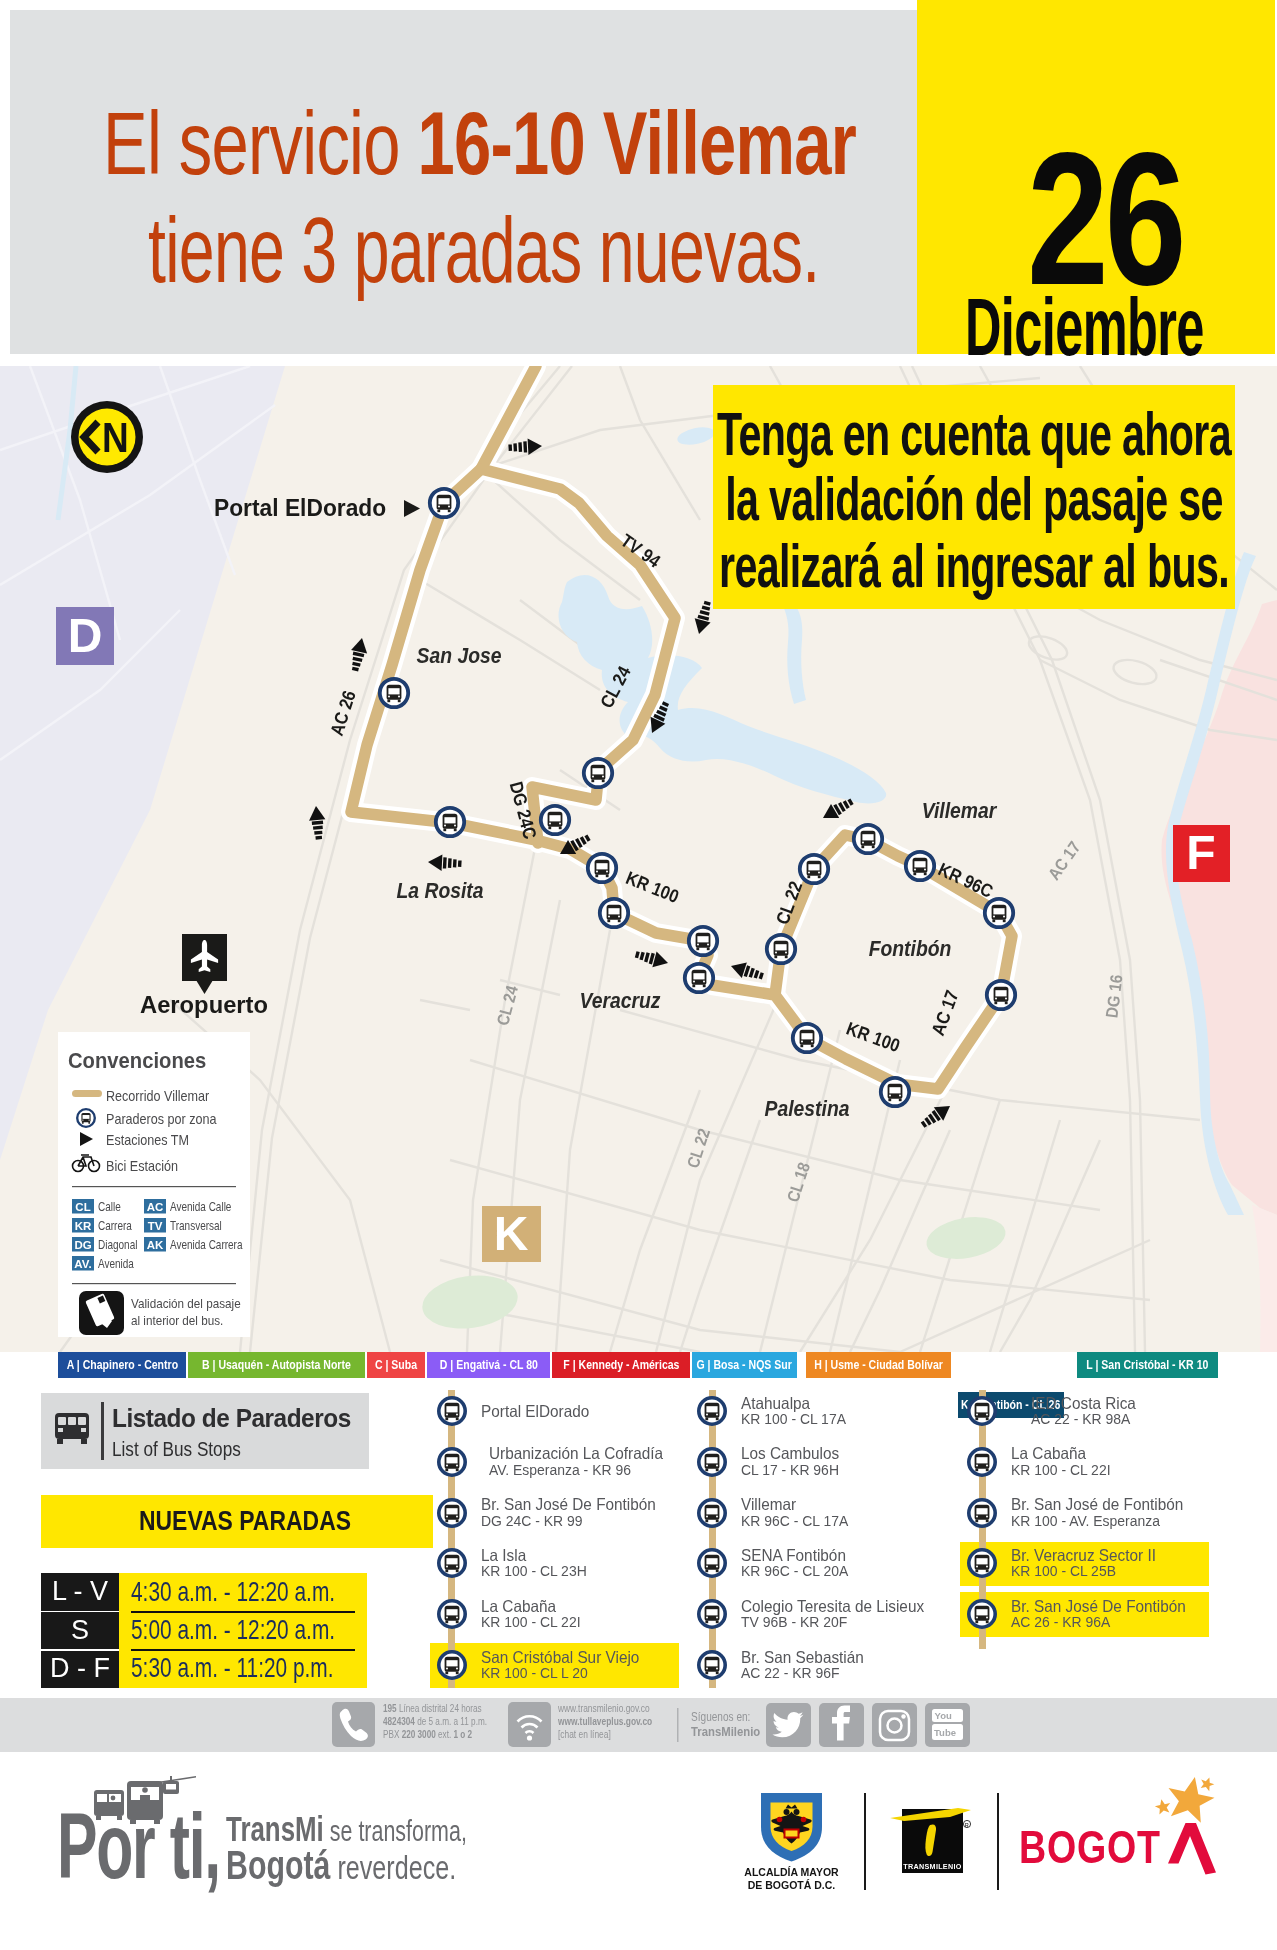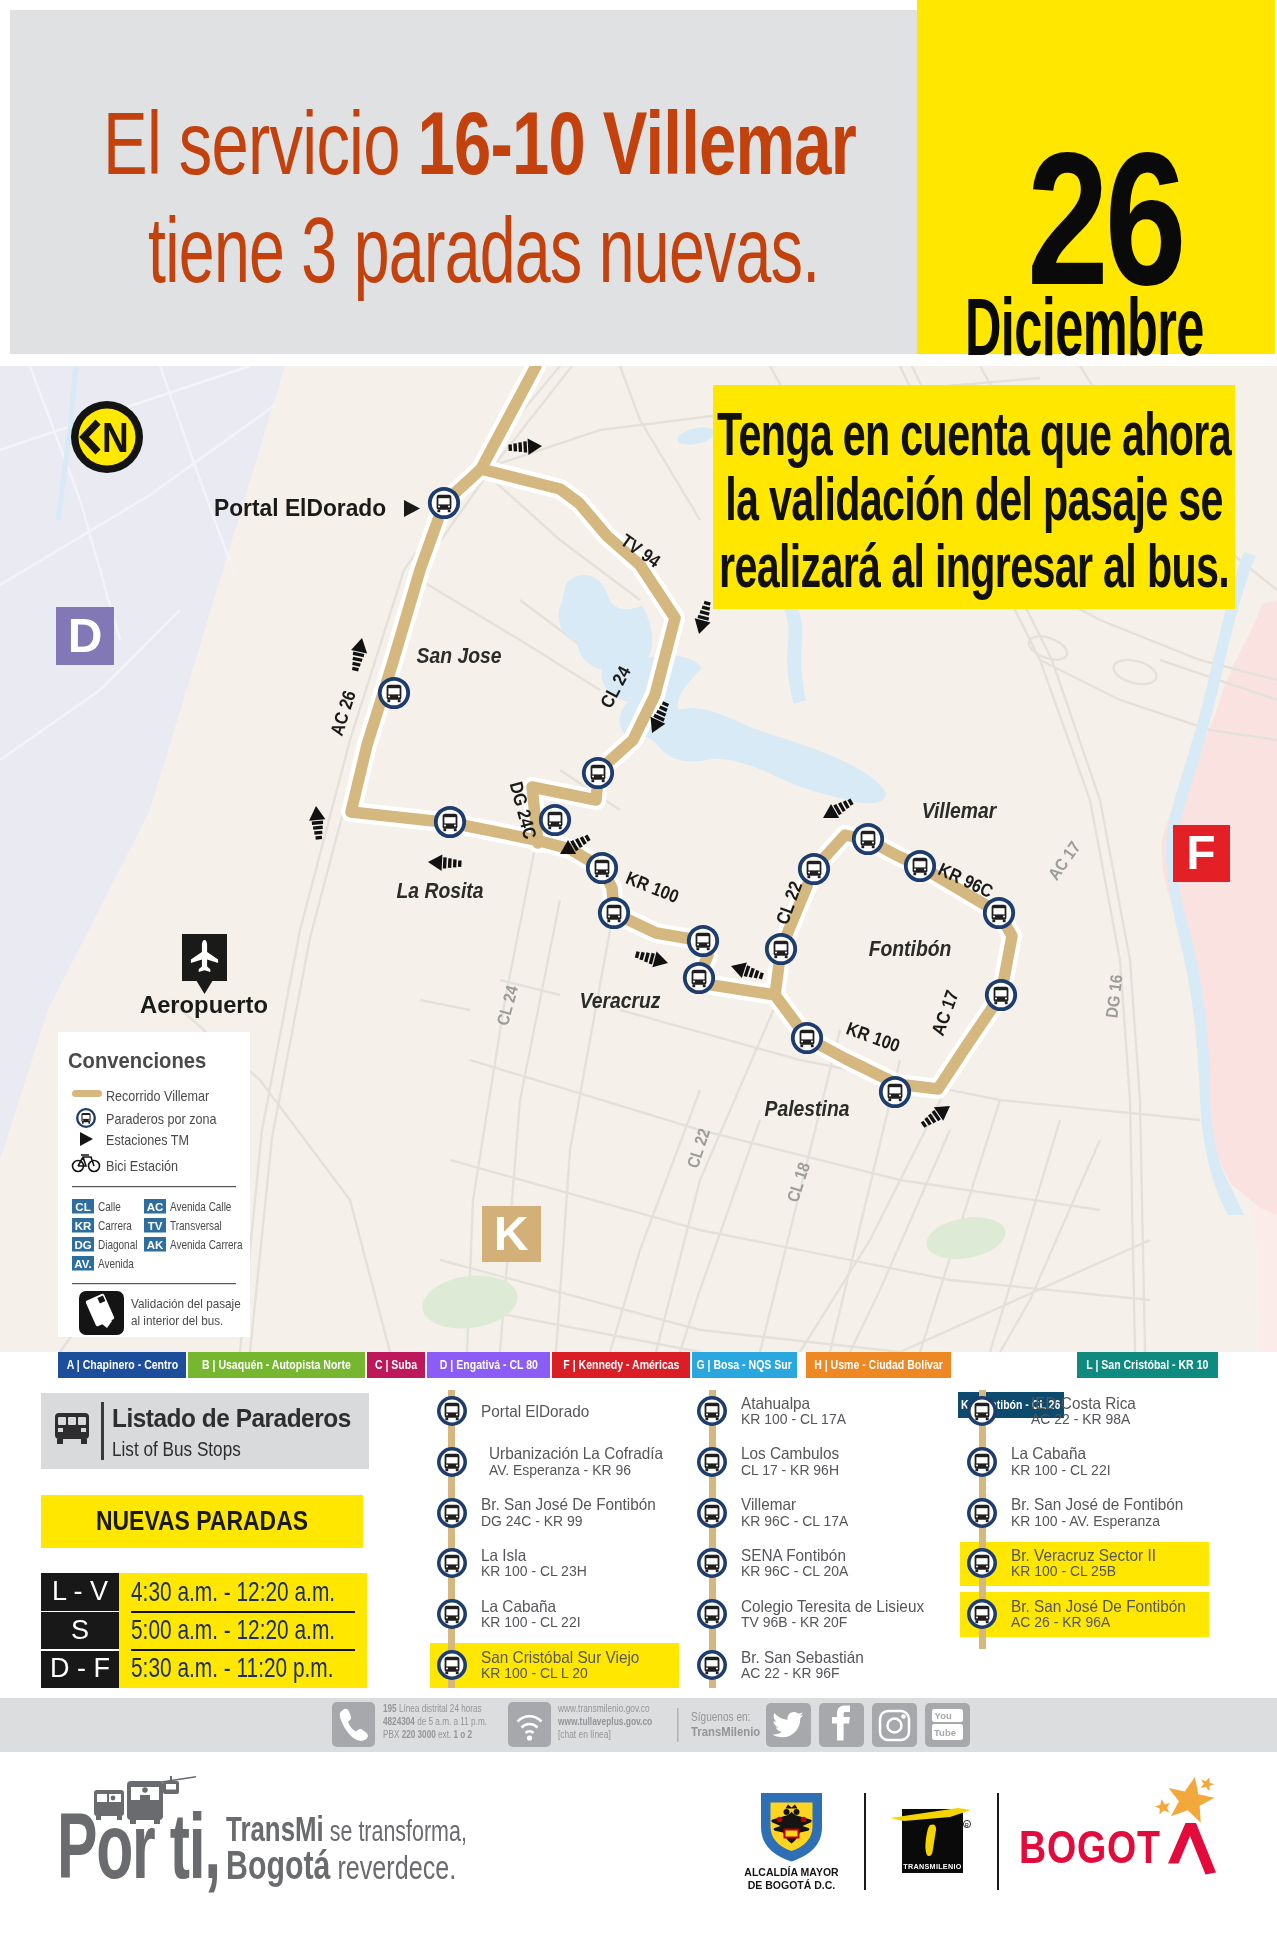--- a/index.html
+++ b/index.html
@@ -469,21 +469,21 @@
 <text transform="translate(974,587) scale(0.665,1)" text-anchor="middle" font-size="62" font-weight="bold" letter-spacing="-1" fill="#111">realizará al ingresar al bus.</text>
 </svg></div>
 
 <div class="abs" style="left:0;top:1352px;width:1277px;height:26px;background:#fff;">
   <div class="zseg" style="left:58px;width:128px;background:#1D4E9B;">
       <span>A | Chapinero - Centro</span>
     </div>
   <div class="zseg" style="left:188px;width:177px;background:#76B72F;">
       <span>B | Usaquén - Autopista Norte</span>
     </div>
-  <div class="zseg" style="left:367px;width:58px;background:#be185d;">
+  <div class="zseg" style="left:367px;width:58px;background:#ef4444;">
       <span>C | Suba</span>
     </div>
   <div class="zseg" style="left:427px;width:123px;background:#8b5cf6;">
       <span>D | Engativá - CL 80</span>
     </div>
   <div class="zseg" style="left:552px;width:138px;background:#DB1E26;">
       <span>F | Kennedy - Américas</span>
     </div>
   <div class="zseg" style="left:692px;width:105px;background:#2AA7DF;">
       <span>G | Bosa - NQS Sur</span>
@@ -510,21 +510,21 @@
     <rect x="8" y="34" width="6" height="5" fill="#2E2E30"></rect>
     <rect x="32" y="34" width="6" height="5" fill="#2E2E30"></rect>
   </svg>
   <div style="position:absolute;left:60px;top:9px;width:2.5px;height:58px;background:#3A3A3C;"></div>
   <div style="position:absolute;left:71px;top:10px;color:#2E2E30;">
     <div style="font-size:26.5px;font-weight:bold;letter-spacing:-0.5px;transform:scaleX(0.92);transform-origin:left center;white-space:nowrap;">Listado de Paraderos</div>
     <div style="font-size:19.5px;margin-top:4px;transform:scaleX(0.88);transform-origin:left center;white-space:nowrap;">List of Bus Stops</div>
   </div>
 </div>
 
-<div class="abs" style="left:41px;top:1495px;width:322px;height:53px;background:#FFE700;color:#1A1A1A;text-align:center;">
+<div class="abs" style="left:41px;top:1495px;width:376px;height:53px;background:#FFE700;color:#1A1A1A;text-align:center;padding-left:16px;">
   <div style="font-size:27px;font-weight:bold;line-height:53px;transform:scaleX(0.85);transform-origin:center;white-space:nowrap;">NUEVAS PARADAS</div>
 </div>
 
 <div class="abs" style="left:41px;top:1573px;width:326px;height:115px;">
   <div style="position:absolute;left:0;top:0;width:78px;height:115px;background:#181818;"></div>
   <div style="position:absolute;left:78px;top:0;width:248px;height:115px;background:#FFE700;"></div>
   <div style="position:absolute;left:0;top:37.6px;width:78px;height:1.8px;background:#fff;"></div>
   <div style="position:absolute;left:0;top:75.9px;width:78px;height:1.8px;background:#fff;"></div>
   <div style="position:absolute;left:90px;top:38px;width:224px;height:1.5px;background:#111;"></div>
   <div style="position:absolute;left:90px;top:76.3px;width:224px;height:1.5px;background:#111;"></div>

